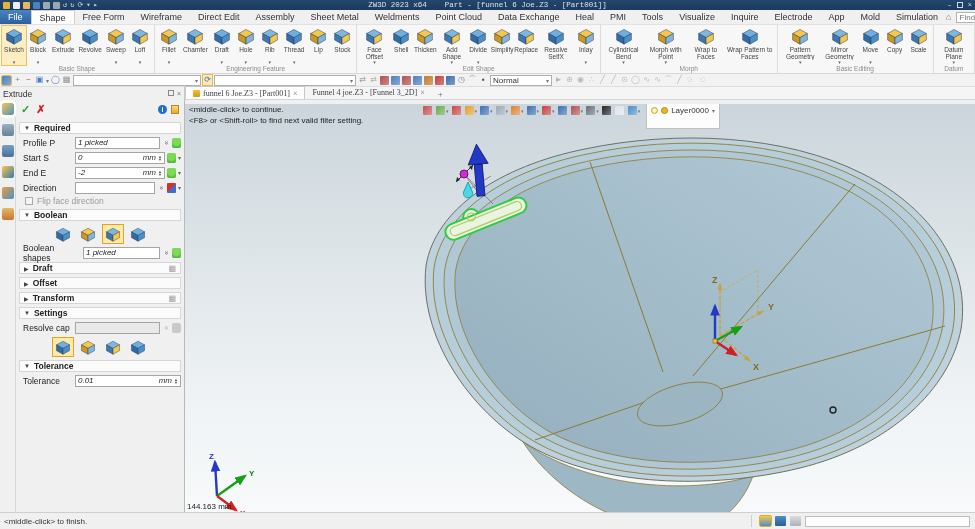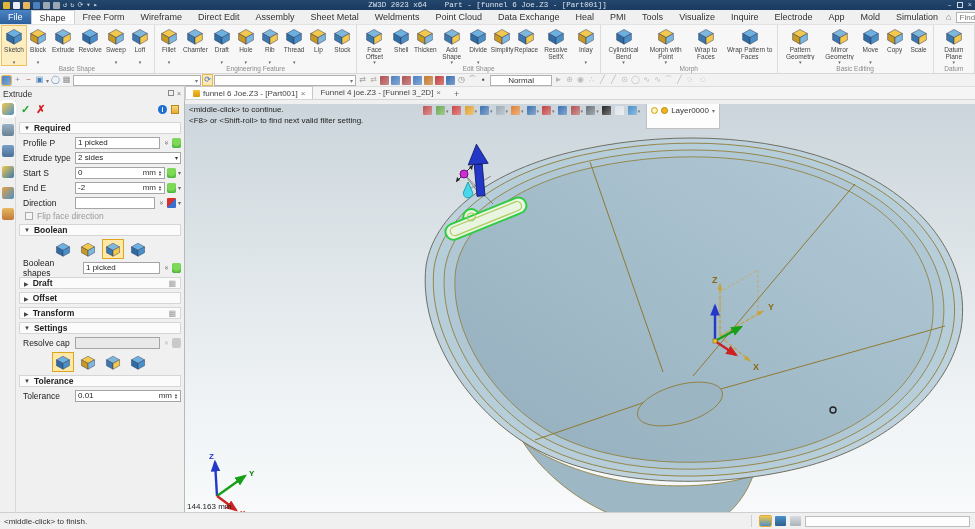--- a/index.html
+++ b/index.html
@@ -40,21 +40,21 @@
   .t2i { width:9px; height:9px; border-radius:1px; display:inline-block; }
   .t2g { font-size:8px; line-height:10px; display:inline-block; text-align:center; min-width:9px; }
   .t2hl { background:#fde9b8; outline:1px solid #e8b84e; }
   .t2combo { height:11px; background:#fff; border:1px solid #b0b0b0; font-size:8px; color:#333; display:flex; align-items:center; padding:0 2px; justify-content:space-between; }
   .t2caret { color:#777; font-size:6px; }
 
   
   .midrow { position:absolute; left:0; top:87px; width:975px; height:13px; display:flex; }
   .panelhead { width:185px; background:#f0f0f0; border-right:1px solid #c9c9c9; display:flex; align-items:center; font-size:8.5px; color:#333; padding:0 3px; }
   .panelhead .ph-btns { margin-left:auto; display:flex; gap:3px; color:#777; font-size:7px; }
-  .tabsbar { flex:1; background:#f5f5f5; border-bottom:1px solid #d4d4d4; display:flex; align-items:flex-end; font-size:8px; }
+  .tabsbar { flex:1; background:#f5f5f5; border-bottom:1px solid #d4d4d4; display:flex; align-items:flex-end; font-size:8px;font-family:Liberation Serif, serif; }
   .dtab { display:flex; align-items:center; gap:3px; padding:1px 7px; height:13px; color:#444; white-space:nowrap; }
   .dtab.active { background:#fdfdfd; border:1px solid #c8c8c8; border-bottom:none; }
   .dtab .tclose { color:#777; font-size:8px; }
   .tabplus { padding:0 6px; color:#666; font-size:9px; }
   .tabdoc-icon { width:7px; height:7px; background:linear-gradient(#f6c12e,#d89a10); border-radius:1px; }
 
   
   .main { position:absolute; left:0; top:100px; width:975px; height:412px; }
   .sidestrip { position:absolute; left:0; top:0; width:16px; height:412px; background:#f0f0f0; border-right:1px solid #d8d8d8; display:flex; flex-direction:column; align-items:center; gap:9px; padding-top:3px; }
   .ss-i { width:12px; height:12px; border-radius:2px; }
@@ -67,21 +67,21 @@
   .cxr { color:#d42020; font-weight:bold; font-size:11px; }
   .pbar-right { margin-left:auto; display:flex; gap:4px; align-items:center; }
   .infodot { width:9px; height:9px; border-radius:50%; background:#1d6fd0; color:#fff; font-size:7px; text-align:center; line-height:9px; font-weight:bold; }
   .docic { width:8px; height:9px; background:linear-gradient(#f9d97c,#e8a92c); border:1px solid #b98a20; }
   .sect { background:#fbfbfb; border:1px solid #d6d6d6; display:flex; align-items:center; padding:1px 4px; margin-top:3px; height:12px; }
   .sect .tri { font-size:6px; color:#444; margin-right:4px; }
   .sect .sname { font-weight:bold; font-size:8.5px; color:#222; }
   .sect .sright { margin-left:auto; color:#9a9a9a; font-size:8px; }
   .prow { display:flex; align-items:center; margin-top:2px; padding-left:4px; gap:2px; height:13px; }
   .plab { width:50px; font-size:8.5px; color:#222; }
-  .fld { flex:1; height:12px; background:#fff; border:1px solid #a5a5a5; display:flex; align-items:center; font-size:8px; color:#222; padding:0 2px; }
+  .fld { flex:1; height:12px; background:#fff; border:1px solid #a5a5a5; display:flex; align-items:center; font-size:8px; color:#222; padding:0 2px;font-style:italic; }
   .fld.dis { background:#e9e9e9; color:#999; }
   .fld .unit { margin-left:auto; color:#333; }
   .spin { display:flex; flex-direction:column; font-size:4px; line-height:3px; color:#555; margin-left:2px; }
   .chev2 { color:#555; font-size:7px; transform:rotate(90deg); letter-spacing:-1px; width:8px; text-align:center; }
   .pickic { width:9px; height:10px; border-radius:2px; background:radial-gradient(circle at 50% 35%, #7ed957 0 45%, #2f9e2f 100%); }
   .pickic.dim { background:#c9c9c9; }
   .brushic { width:9px; height:10px; background:linear-gradient(135deg,#d43030 50%, #3a6fd0 50%); border-radius:1px; }
   .ycaret { font-size:6px; color:#666; }
   .chkrow { display:flex; align-items:center; gap:4px; padding-left:6px; margin-top:2px; color:#9a9a9a; height:10px; }
   .chk { width:8px; height:8px; border:1px solid #aaa; background:#f4f4f4; }
@@ -587,21 +587,21 @@
       <span class="t2i" style="background: linear-gradient(135deg, rgb(176, 80, 80), rgba(255, 255, 255, 0.333)), rgb(176, 80, 80);"></span>
       <span class="t2i" style="background: linear-gradient(135deg, rgb(74, 127, 192), rgba(255, 255, 255, 0.333)), rgb(74, 127, 192);"></span>
       <span class="t2i" style="background: linear-gradient(135deg, rgb(176, 80, 80), rgba(255, 255, 255, 0.333)), rgb(176, 80, 80);"></span>
       <span class="t2i" style="background: linear-gradient(135deg, rgb(74, 127, 192), rgba(255, 255, 255, 0.333)), rgb(74, 127, 192);"></span>
       <span class="t2i" style="background: linear-gradient(135deg, rgb(192, 122, 48), rgba(255, 255, 255, 0.333)), rgb(192, 122, 48);"></span>
       <span class="t2i" style="background: linear-gradient(135deg, rgb(192, 64, 64), rgba(255, 255, 255, 0.333)), rgb(192, 64, 64);"></span>
       <span class="t2i" style="background: linear-gradient(135deg, rgb(58, 111, 176), rgba(255, 255, 255, 0.333)), rgb(58, 111, 176);"></span>
       <span class="t2g" style="color: rgb(138, 138, 138);">◷</span>
       <span class="t2g" style="color: rgb(138, 138, 138);">⌒</span>
       <span class="t2g" style="color: rgb(68, 68, 68);">▪</span>
-      <span class="t2combo" style="width: 62px; flex-direction: column;">
+      <span class="t2combo" style="width: 62px;">
         <span>Normal</span>
         <span class="t2caret">▾</span>
       </span>
       <span class="t2g" style="color: rgb(184, 184, 184);">►</span>
       <span class="t2g" style="color: rgb(184, 184, 184);">⊕</span>
       <span class="t2g" style="color: rgb(184, 184, 184);">◉</span>
       <span class="t2g" style="color: rgb(184, 184, 184);">∴</span>
       <span class="t2g" style="color: rgb(184, 184, 184);">╱</span>
       <span class="t2g" style="color: rgb(184, 184, 184);">╱</span>
       <span class="t2g" style="color: rgb(184, 184, 184);">⊙</span>
@@ -664,27 +664,20 @@
 
       <div class="prow">
         <span class="plab">Profile P</span>
         <span class="fld">
             <span>1 picked</span>
           </span>
         <span class="chev2">»</span>
         <span class="pickic"></span>
       </div>
 
-      <div class="prow">
-        <span class="plab">Extrude type</span>
-        <span class="fld">
-            <span>2 sides</span>
-            <span class="unit ycaret">▾</span>
-          </span>
-      </div>
 
       <div class="prow">
         <span class="plab">Start S</span>
         <span class="fld">
             <span>0</span>
             <span class="unit">mm</span>
             <span class="spin">
               <span>▲</span>
               <span>▼</span>
             </span>

